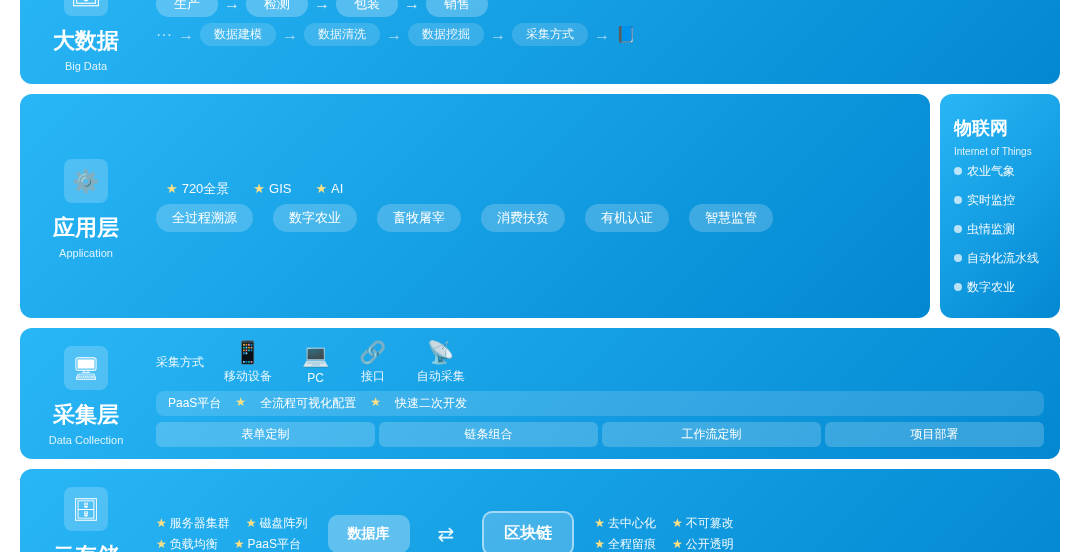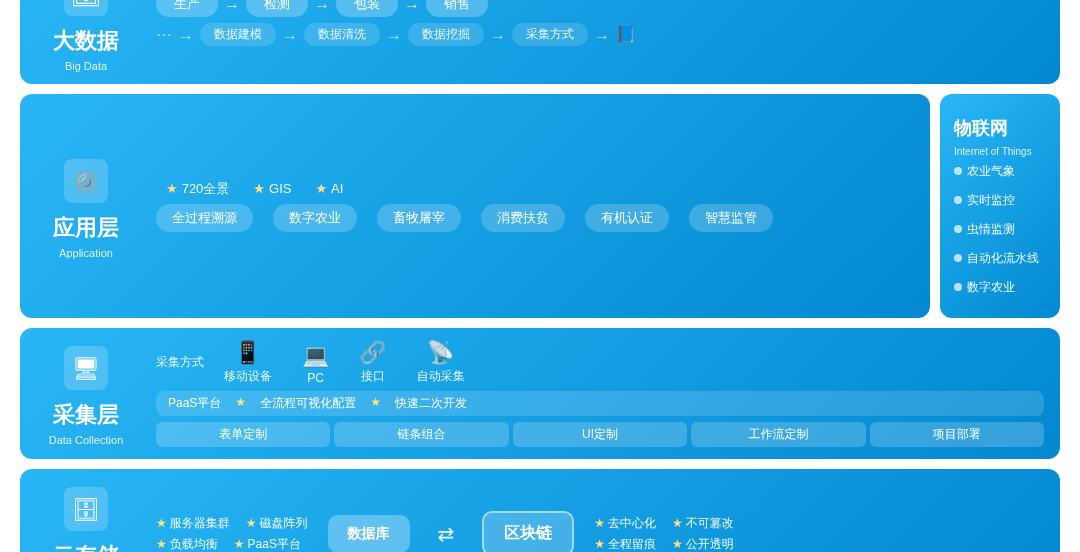--- a/index.html
+++ b/index.html
@@ -437,21 +437,20 @@
         <div class="collect-mid">
           <span>PaaS平台</span>
           <span class="mid-bullet">★</span>
           <span>全流程可视化配置</span>
           <span class="mid-bullet">★</span>
           <span>快速二次开发</span>
         </div>
         <div class="collect-bottom">
           <div class="collect-tag">表单定制</div>
           <div class="collect-tag">链条组合</div>
-          <div class="collect-tag">UI定制</div>
           <div class="collect-tag">工作流定制</div>
           <div class="collect-tag">项目部署</div>
         </div>
       </div>
     </div>
   </div>
 
   <div class="row">
     <div class="layer-card">
       <div class="layer-icon-area">

